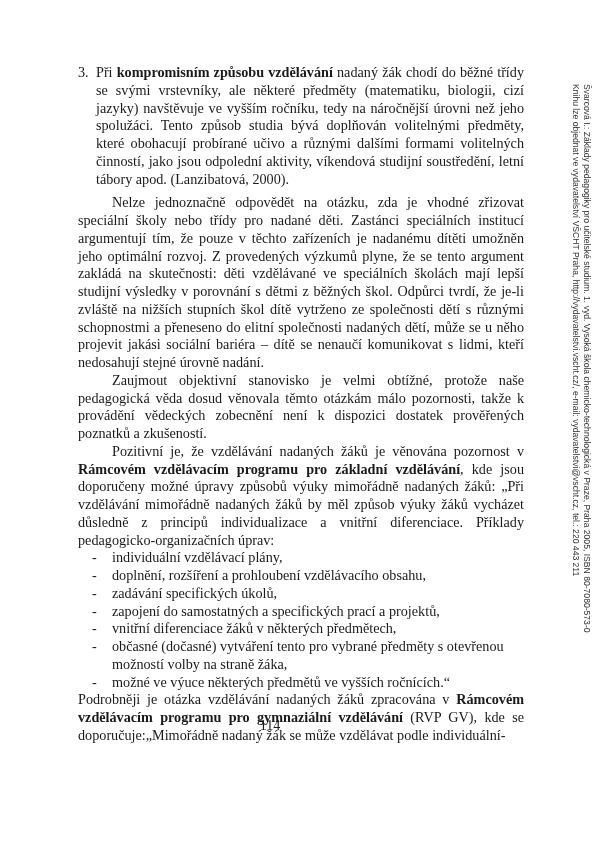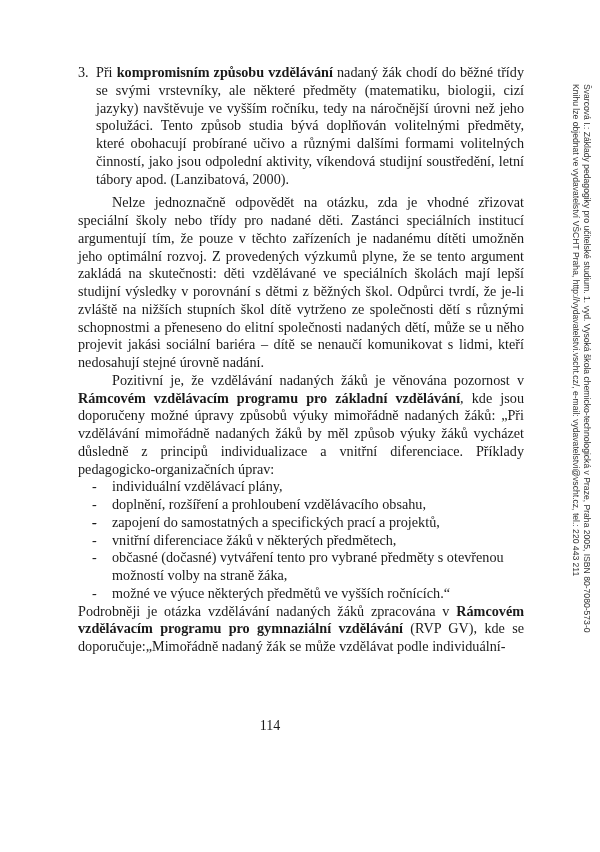--- a/index.html
+++ b/index.html
@@ -31,29 +31,30 @@
 
   <div class="body-text">
 
     <p class="numbered">
       <span class="num">3.</span>
       <span>Při </span><b>kompromisním způsobu vzdělávání</b><span> nadaný žák chodí do běžné třídy se svými vrstevníky, ale některé předměty (matematiku, biologii, cizí jazyky) navštěvuje ve vyšším ročníku, tedy na náročnější úrovni než jeho spolužáci. Tento způsob studia bývá doplňován volitelnými předměty, které obohacují probírané učivo a různými dalšími formami volitelných činností, jako jsou odpolední aktivity, víkendová studijní soustředění, letní tábory apod. (Lanzibatová, 2000).</span>
     </p>
 
     <p class="para-indent gap">Nelze jednoznačně odpovědět na otázku, zda je vhodné zřizovat speciální školy nebo třídy pro nadané děti. Zastánci speciálních institucí argumentují tím, že pouze v těchto zařízeních je nadanému dítěti umožněn jeho optimální rozvoj. Z provedených výzkumů plyne, že se tento argument zakládá na skutečnosti: děti vzdělávané ve speciálních školách mají lepší studijní výsledky v porovnání s dětmi z běžných škol. Odpůrci tvrdí, že je-li zvláště na nižších stupních škol dítě vytrženo ze společnosti dětí s různými schopnostmi a přeneseno do elitní společnosti nadaných dětí, může se u něho projevit jakási sociální bariéra – dítě se nenaučí komunikovat s lidmi, kteří nedosahují stejné úrovně nadání.</p>
 
+    <p class="para-indent">Zaujmout objektivní stanovisko je velmi obtížné, protože naše pedagogická věda dosud věnovala těmto otázkám málo pozornosti, takže k provádění vědeckých zobecnění není k dispozici dostatek prověřených poznatků a zkušeností.</p>
 
     <p class="para-indent">
       <span>Pozitivní je, že vzdělávání nadaných žáků je věnována pozornost v </span><b>Rámcovém vzdělávacím programu pro základní vzdělávání</b><span>, kde jsou doporučeny možné úpravy způsobů výuky mimořádně nadaných žáků: „Při vzdělávání mimořádně nadaných žáků by měl způsob výuky žáků vycházet důsledně z principů individualizace a vnitřní diferenciace. Příklady pedagogicko-organizačních úprav:</span>
     </p>
 
     <ul class="dash-list">
       <li><span class="dash">-</span><span>individuální vzdělávací plány,</span></li>
       <li><span class="dash">-</span><span>doplnění, rozšíření a prohloubení vzdělávacího obsahu,</span></li>
-      <li><span class="dash">-</span></li>
+      <li><span class="dash">-</span><span>zadávání specifických úkolů,</span></li>
       <li><span class="dash">-</span><span>zapojení do samostatných a specifických prací a projektů,</span></li>
       <li><span class="dash">-</span><span>vnitřní diferenciace žáků v některých předmětech,</span></li>
       <li><span class="dash">-</span><span>občasné (dočasné) vytváření tento pro vybrané předměty s otevřenou možností volby na straně žáka,</span></li>
       <li><span class="dash">-</span><span>možné ve výuce některých předmětů ve vyšších ročnících.“</span></li>
     </ul>
 
     <p>
       <span>Podrobněji je otázka vzdělávání nadaných žáků zpracována v </span><b>Rámcovém vzdělávacím programu pro gymnaziální vzdělávání</b><span> (RVP GV), kde se doporučuje:„Mimořádně nadaný žák se může vzdělávat podle individuální-</span>
     </p>
   </div>

